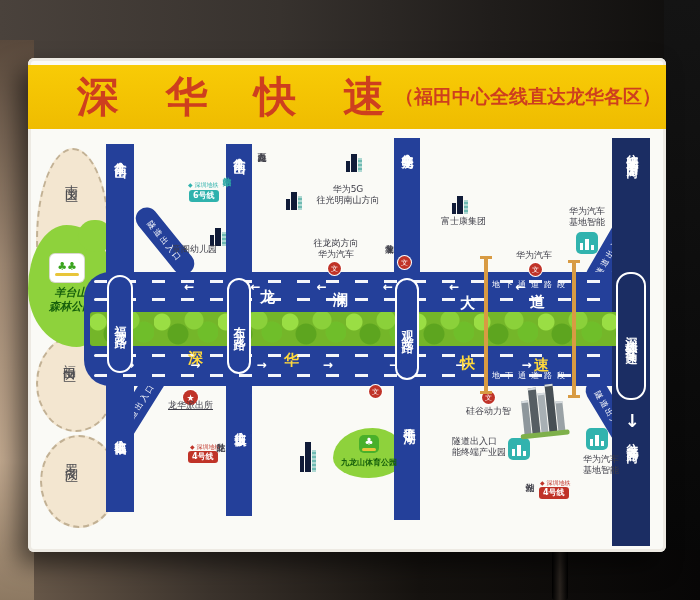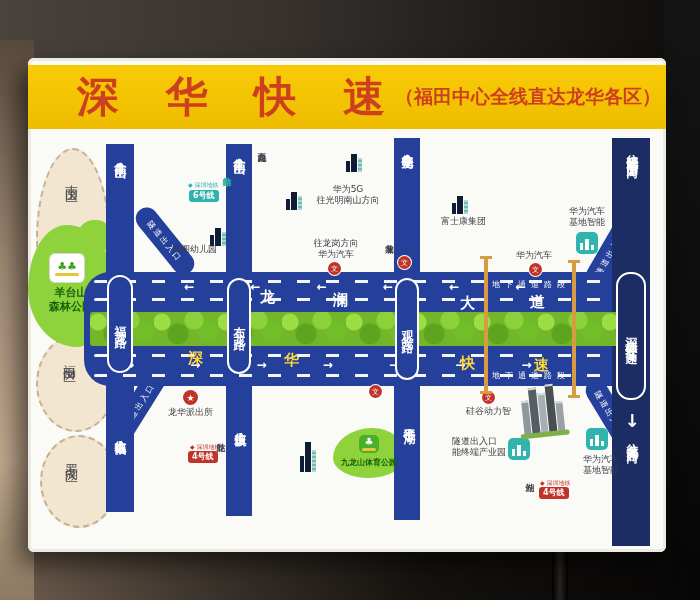--- a/index.html
+++ b/index.html
@@ -122,21 +122,21 @@
       <div class="dlabel" style="left:34px;top:44px;">南山区</div>
       <div class="dlabel" style="left:32px;top:224px;">福田区</div>
       <div class="dlabel" style="left:34px;top:324px;">罗湖区</div>
 
       <div class="gblob" style="left:0px;top:95px;width:84px;height:122px;border-radius:46% 54% 42% 58% / 52% 44% 56% 48%;"></div>
       <div class="gblob" style="left:50px;top:90px;width:34px;height:32px;border-radius:50% 50% 45% 55%;"></div>
       <div class="treebox white" style="left:22px;top:124px;width:34px;height:28px;font-size:11px;">
         <span>♣♣</span>
         <span class="base"></span>
       </div>
-      <div class="gtext" style="left:8px;top:156px;width:70px;font-size:11px;">
+      <div class="gtext" style="left:8px;top:156px;width:70px;font-size:11px;font-style:italic;">
         <div>羊台山</div>
         <div>森林公园</div>
       </div>
 
       <div class="ramp" style="left:97px;top:100px;width:80px;transform:rotate(51deg);">
         <span>隧道出入口</span>
         </div>
       <div class="ramp" style="left:70px;top:264px;width:82px;transform:rotate(-58deg);">
         <span>隧道出入口</span>
         </div>
@@ -271,21 +271,21 @@
       <div class="lbl" style="left:488px;top:120px;">华为汽车</div>
       <div class="wen" style="left:501px;top:133px;">文</div>
 
       <div class="lbl c" style="left:530px;top:76px;width:58px;">
         <div>华为汽车</div>
         <div>基地智能</div>
         </div>
       <div class="tealbox" style="left:548px;top:102px;"></div>
 
       <div class="star" style="left:155px;top:260px;">★</div>
-      <div class="lbl" style="left:140px;top:277px;">龙华派出所</div>
+      <div class="lbl" style="left:140px;top:270px;text-decoration:underline;">龙华派出所</div>
 
       <div class="oper red" style="left:162px;top:313px;">
         <span>◆</span>
         <span>深圳地铁</span></div>
       <div class="badge red" style="left:160px;top:321px;">4号线</div>
       <div class="vtxt" style="left:186px;top:306px;font-size:9px;color:#3c3c46;">龙胜站</div>
 
       <div class="wen" style="left:341px;top:255px;">文</div>
 
       <div class="gblob" style="left:305px;top:298px;width:72px;height:50px;border-radius:55% 45% 50% 50% / 60% 55% 45% 40%;"></div>

